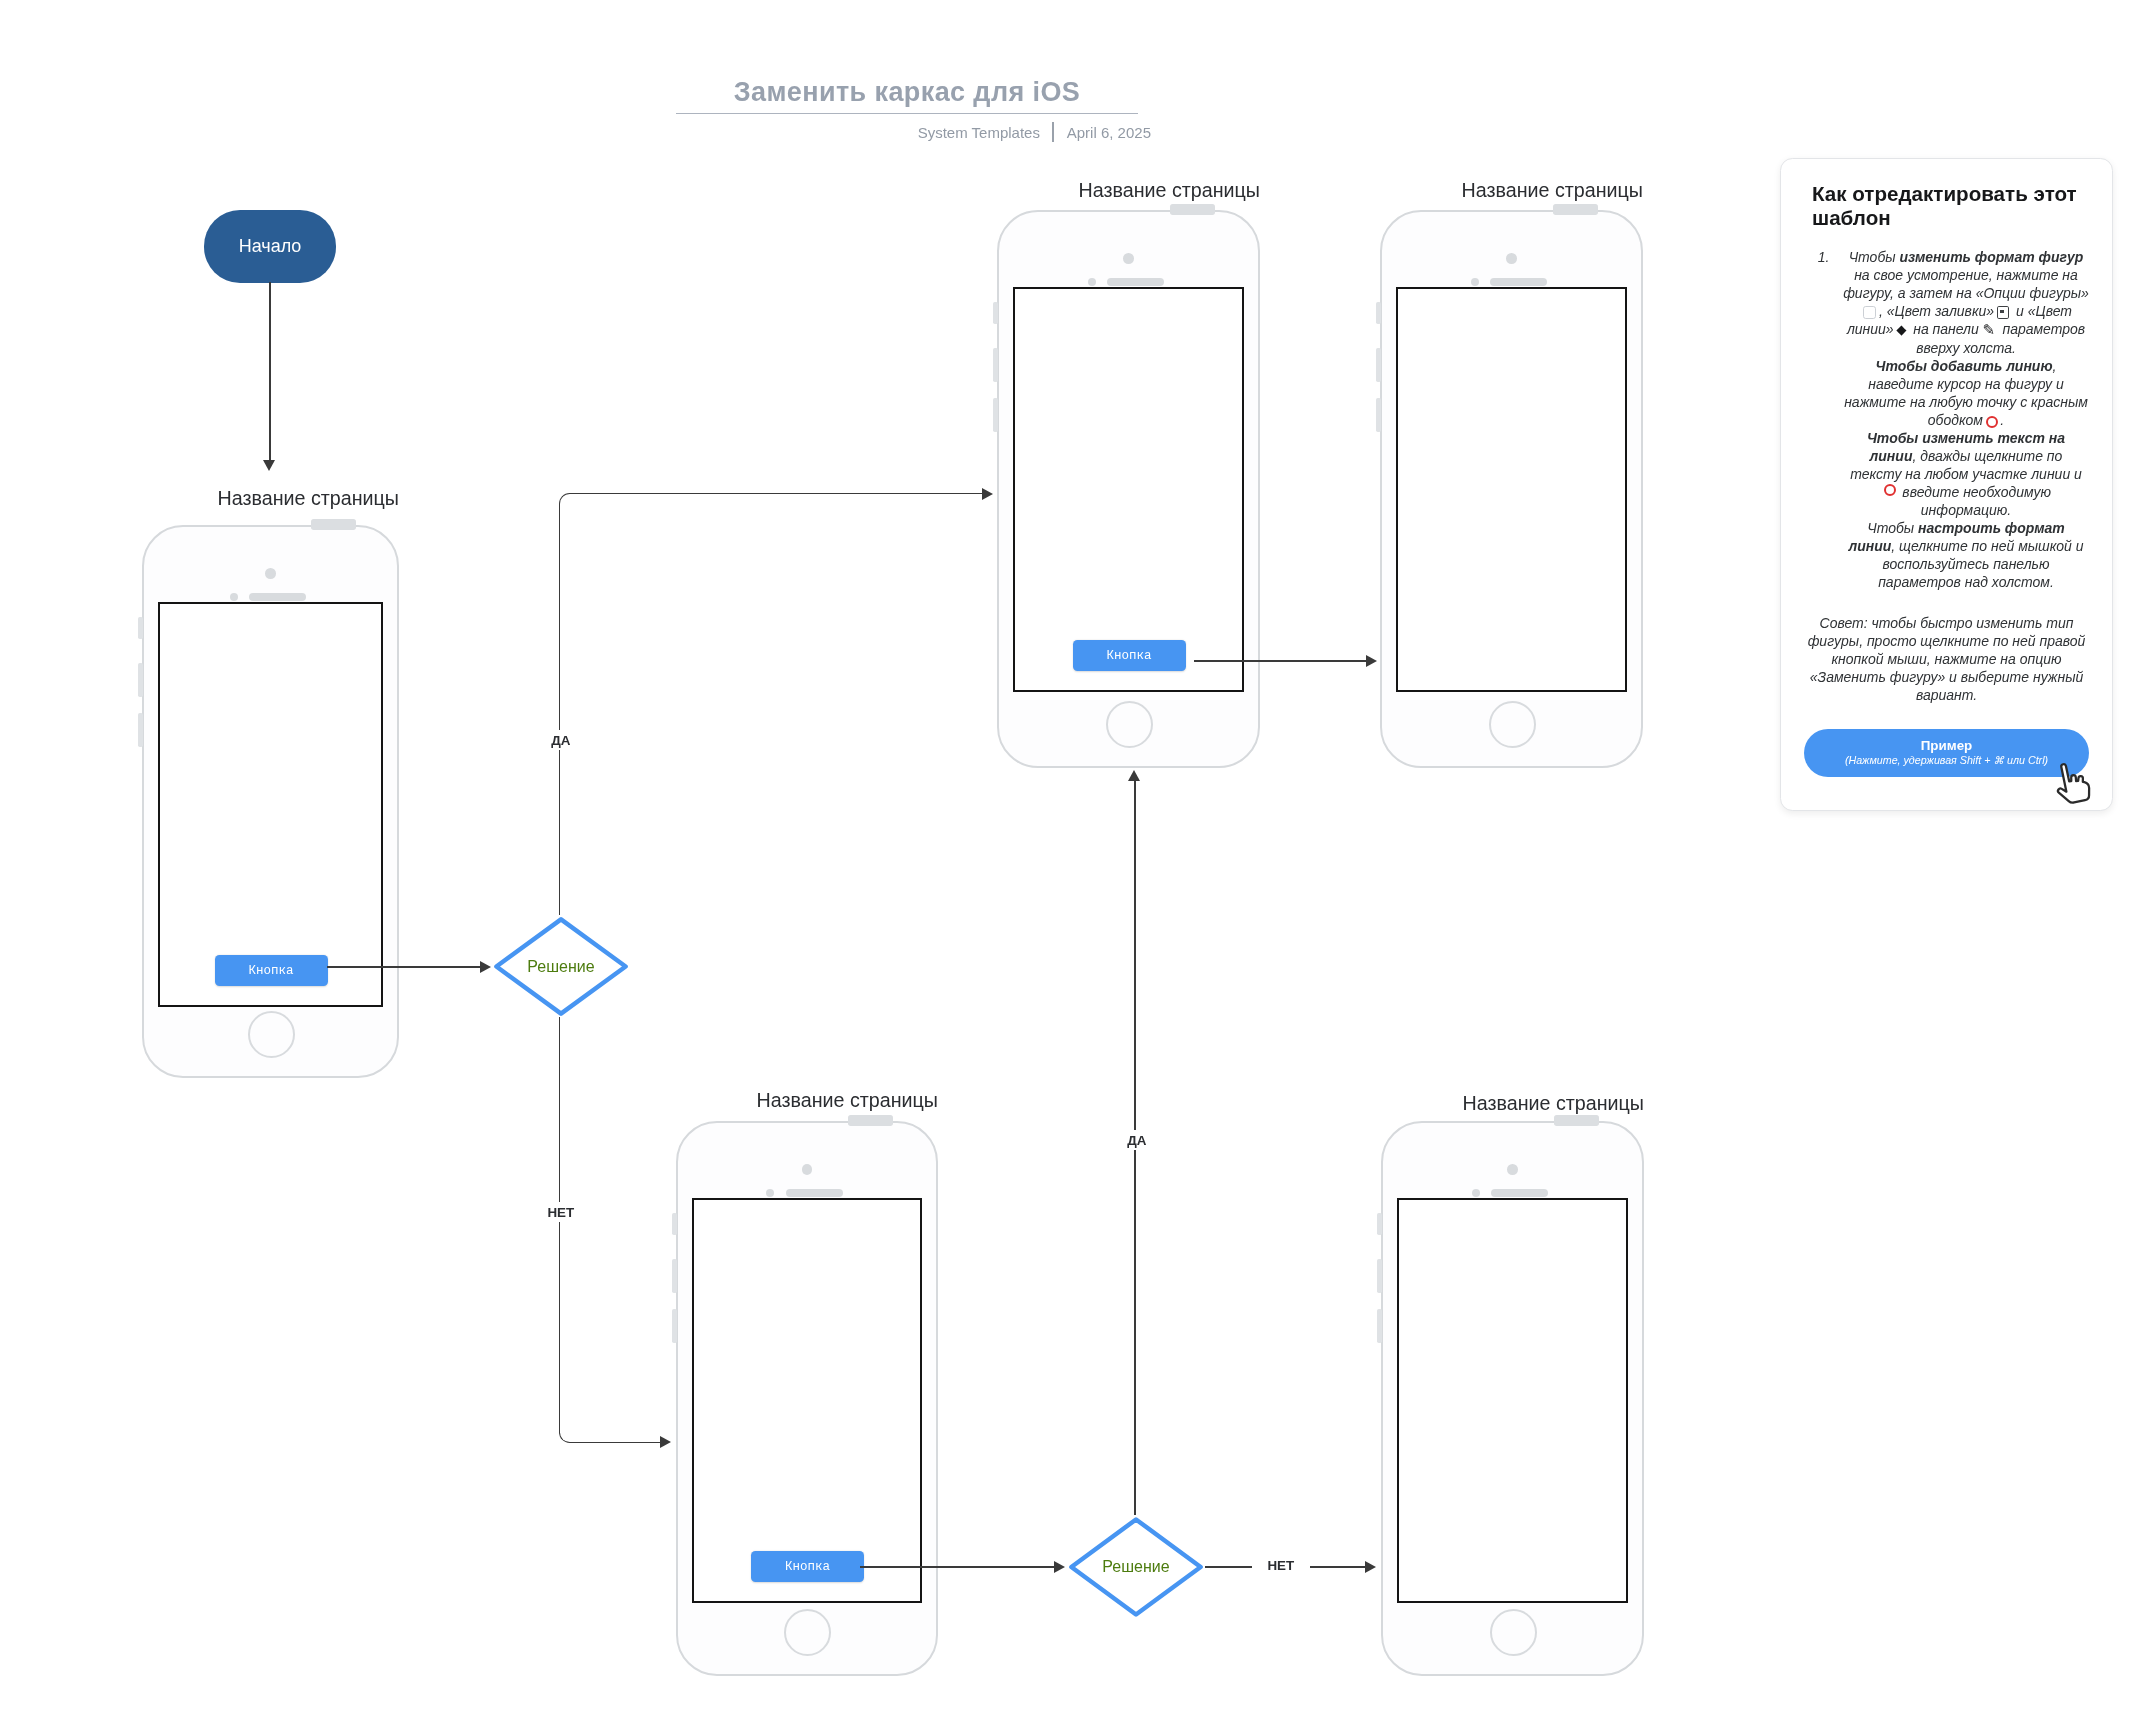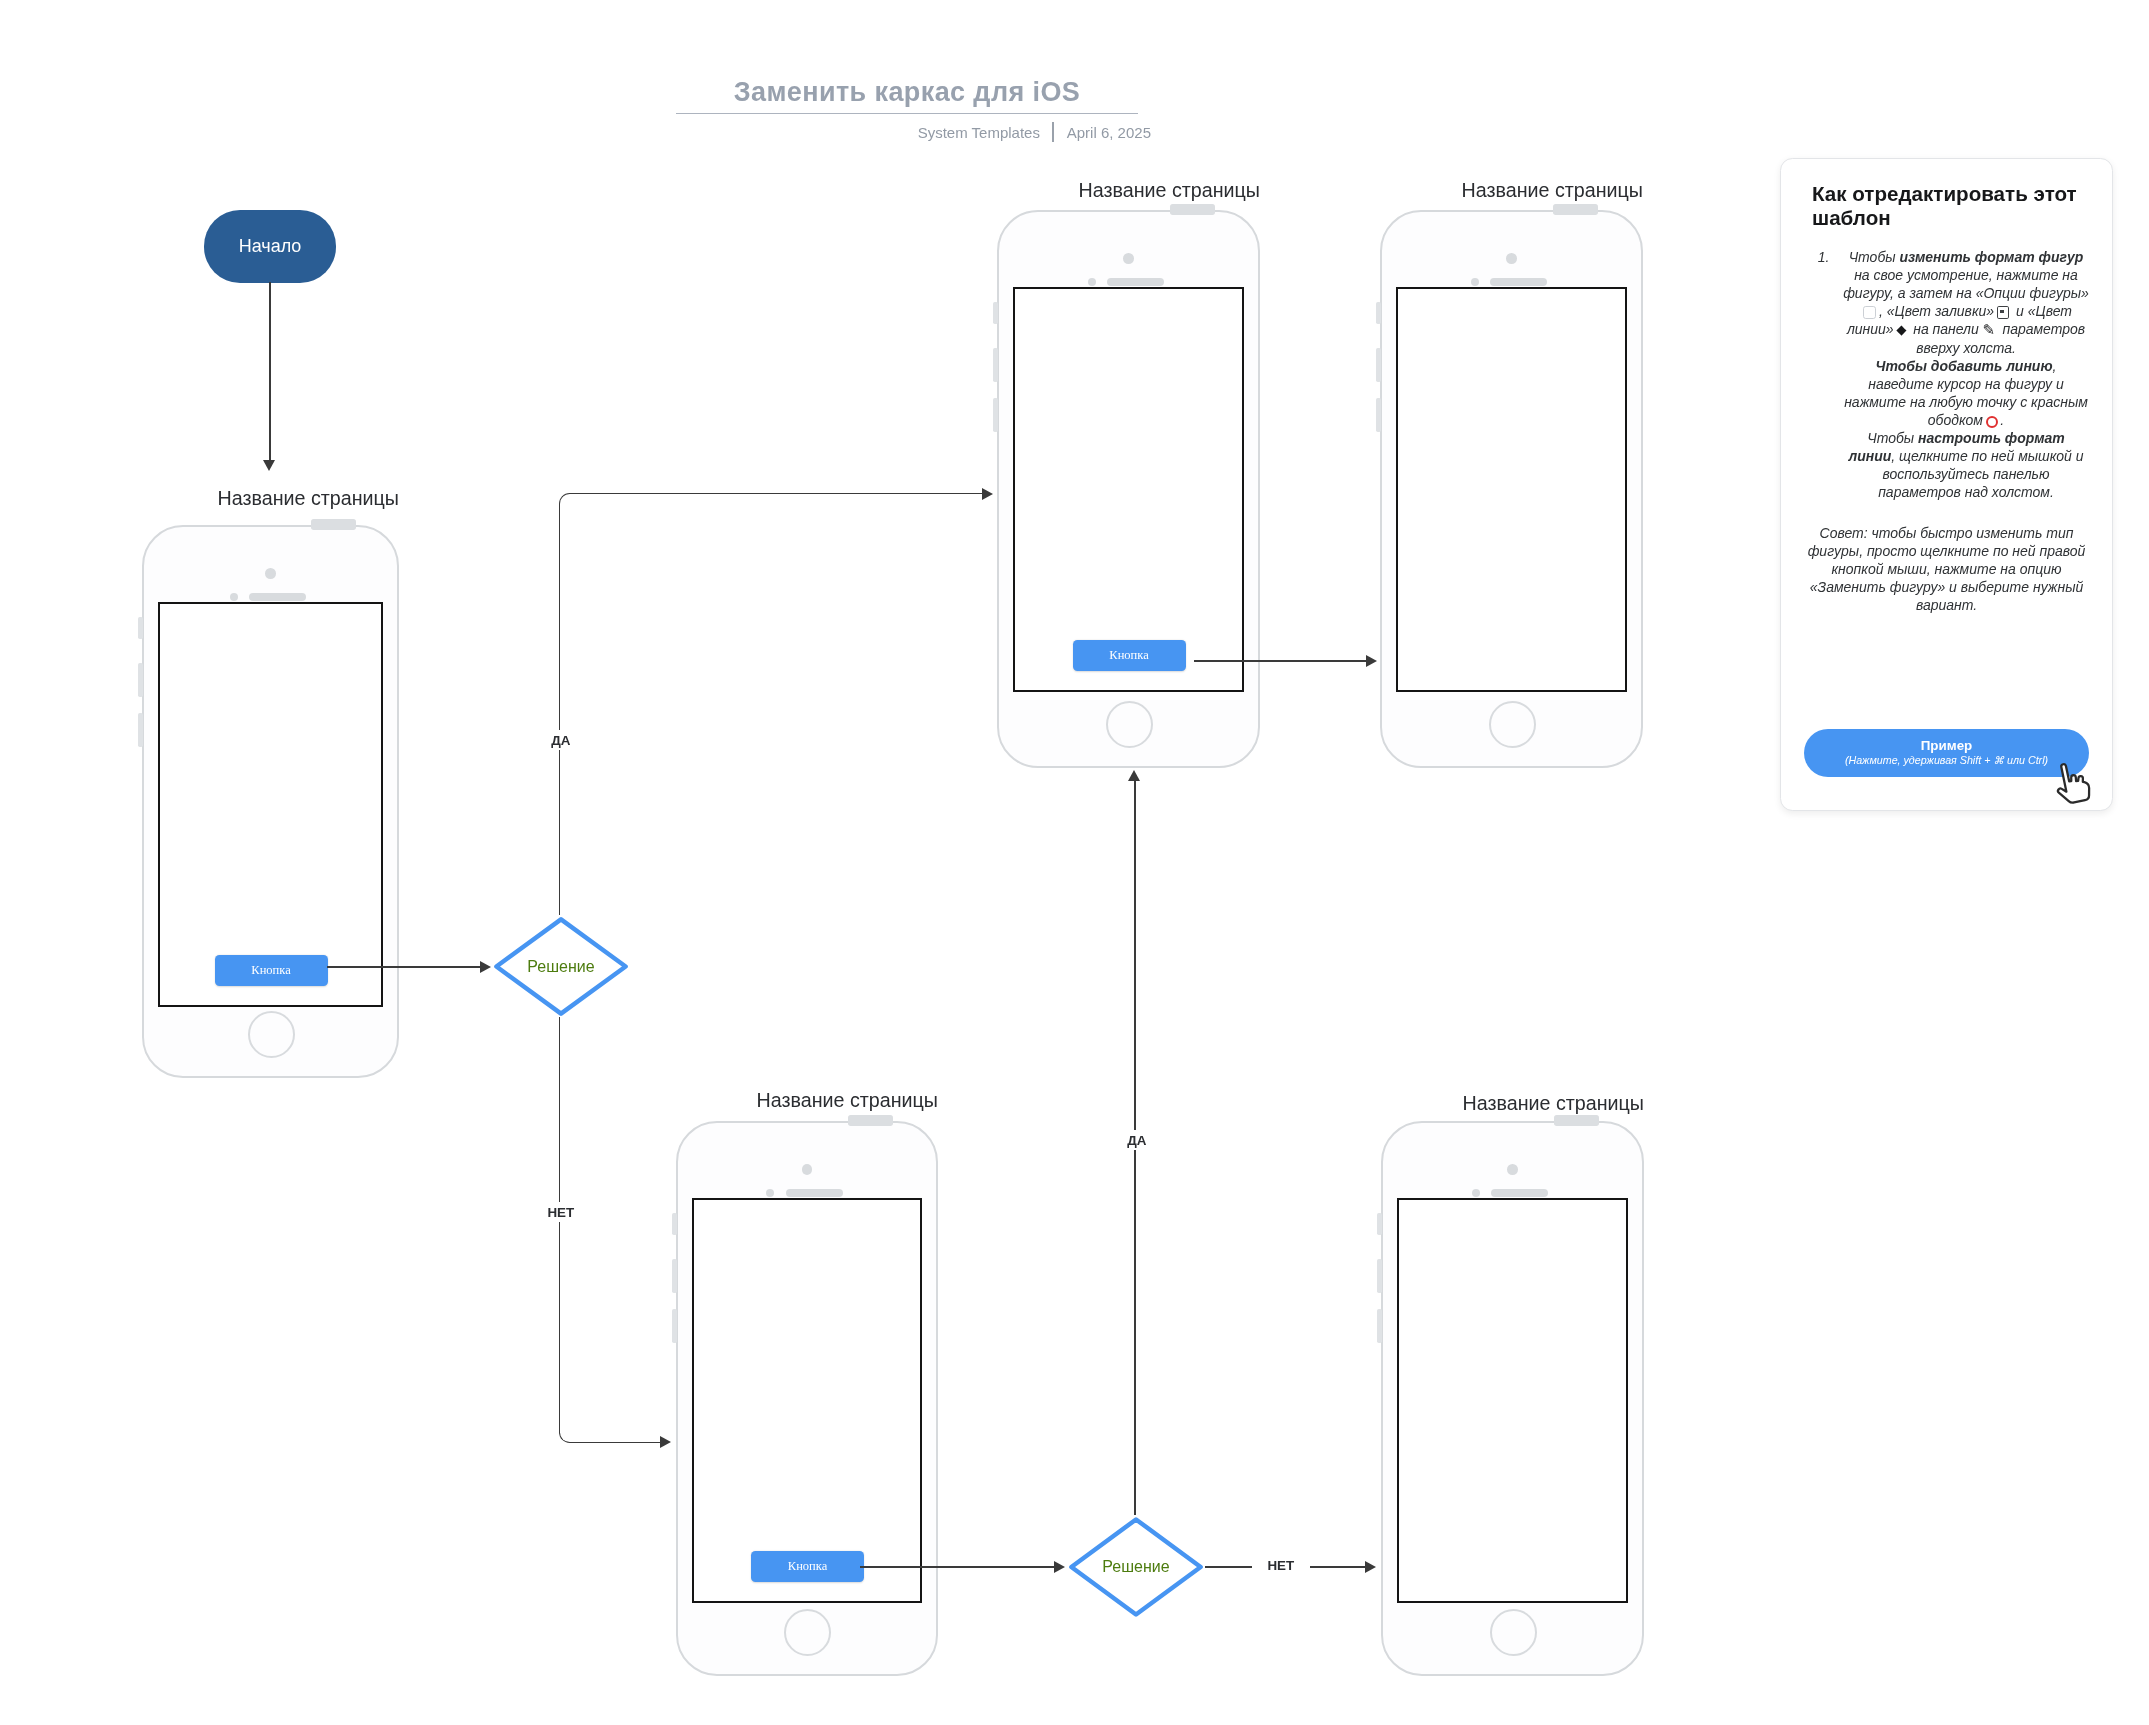--- a/index.html
+++ b/index.html
@@ -37,21 +37,21 @@
   .ph-side.s3{top:186px;height:34px;}
   .ph-camera{position:absolute;top:41px;left:50%;margin-left:-5.4px;width:10.7px;height:10.7px;border-radius:50%;background:#d8dbde;}
   .ph-speaker{position:absolute;top:66px;left:50%;margin-left:-21.5px;width:57px;height:8px;border-radius:4.5px;background:#d8dbde;}
   .ph-spkdot{position:absolute;top:66px;left:50%;margin-left:-41px;width:8px;height:8px;border-radius:50%;background:#d8dbde;}
   .ph-screen{position:absolute;left:14.3px;right:14.3px;top:75px;height:405px;background:#fff;border:2.7px solid #141414;box-sizing:border-box;}
   .ph-home{position:absolute;left:50%;margin-left:-23px;bottom:18px;width:47px;height:47px;border-radius:50%;
     border:2.7px solid #d8dbde;box-sizing:border-box;background:#fdfdfe;}
   .ui-btn{
     position:absolute;left:50%;margin-left:-56px;top:428px;width:113px;height:31px;
     background:#4795f2;border:none;border-radius:4.5px;color:#fff;font-size:12.5px;
-    font-family:Liberation Serif, serif;box-shadow:0 0.9px 1.8px rgba(0,0,0,.15);
+    font-family:Liberation Mono, monospace;box-shadow:0 0.9px 1.8px rgba(0,0,0,.15);
   }
 
   
   .decision{position:absolute;display:flex;align-items:center;justify-content:center;}
   .decision svg{position:absolute;left:0;top:0;}
   .decision-label{position:relative;font-size:16px;color:#4d7c0f;}
 
   
   .h-line{position:absolute;height:1.8px;background:#3a3a3a;}
   .v-line{position:absolute;width:1.8px;background:#3a3a3a;}
@@ -225,20 +225,21 @@
 <div class="arr arr-r" style="left:1365px;top:1561px;"></div>
 <div class="edge-label" style="left:1252px;top:1555px;width:54px;">НЕТ</div>
 
 <aside class="panel">
   <h2>Как отредактировать этот шаблон</h2>
   <div class="panel-list">
     <div class="panel-num">1.</div>
     <div class="panel-body">
       <p><span>Чтобы </span><b>изменить формат фигур</b><span> на свое усмотрение, нажмите на фигуру, а затем на «Опции фигуры»</span><span class="icon-inline icon-shapes"></span><span>, «Цвет заливки»</span><span class="icon-inline icon-fill"></span><span> и «Цвет линии»</span><span class="icon-inline icon-diamond">◆</span><span> на панели</span><span class="icon-inline icon-pencil">✎</span><span> параметров вверху холста.</span></p>
       <p><b>Чтобы добавить линию</b><span>, наведите курсор на фигуру и нажмите на любую точку с красным ободком</span><span class="icon-inline icon-redring"></span><span>.</span></p>
+      <p><b>Чтобы изменить текст на линии</b><span>, дважды щелкните по тексту на любом участке линии и</span><span class="icon-inline icon-redring raised"></span><span> введите необходимую информацию.</span></p>
       <p><span>Чтобы </span><b>настроить формат линии</b><span>, щелкните по ней мышкой и воспользуйтесь панелью параметров над холстом.</span></p>
     </div>
   </div>
   <p class="panel-tip">Совет: чтобы быстро изменить тип фигуры, просто щелкните по ней правой кнопкой мыши, нажмите на опцию «Заменить фигуру» и выберите нужный вариант.</p>
 
   <button class="example-btn">
     <span class="btn-title">Пример</span>
     <span class="btn-sub">(Нажмите, удерживая Shift + ⌘ или Ctrl)</span>
   </button>
 

